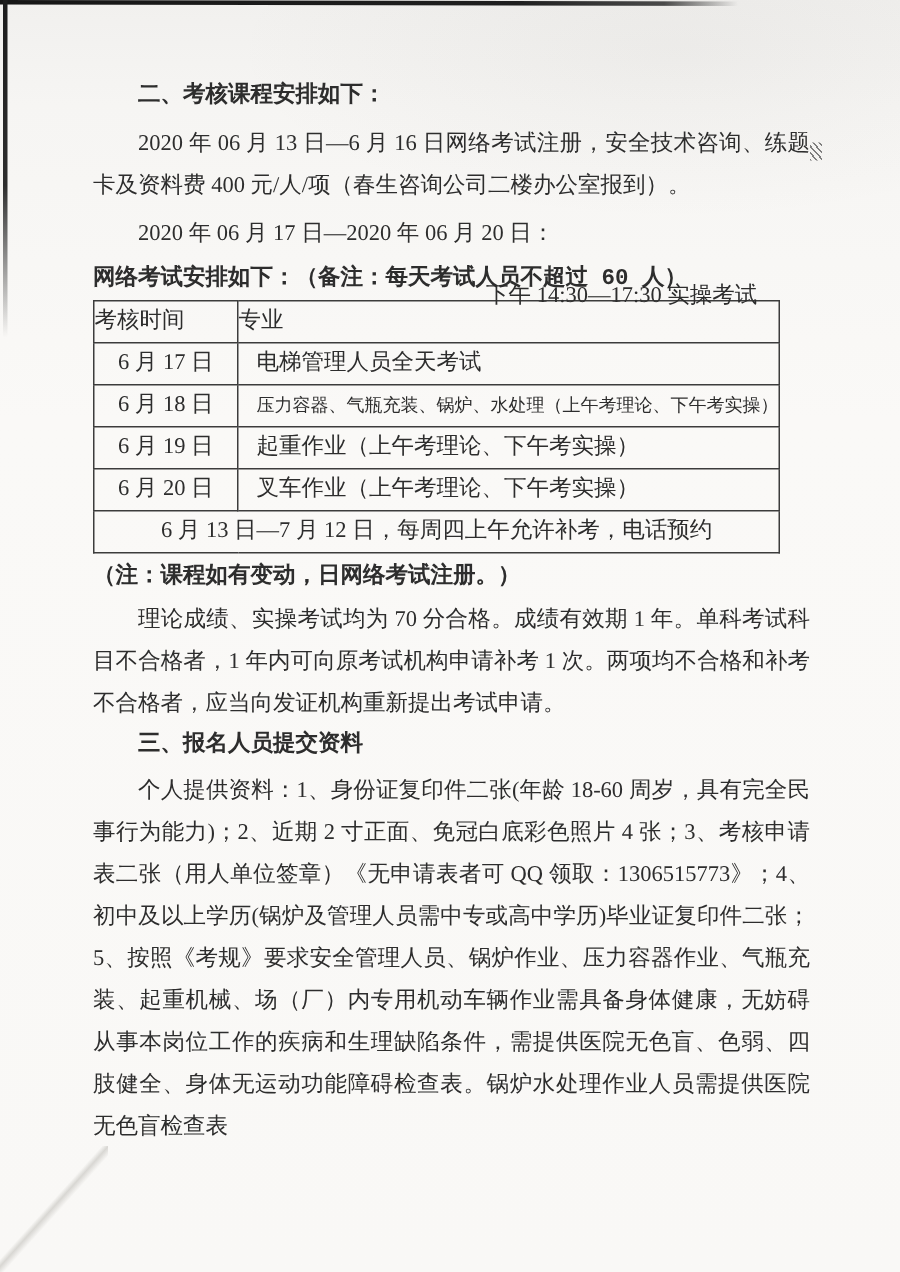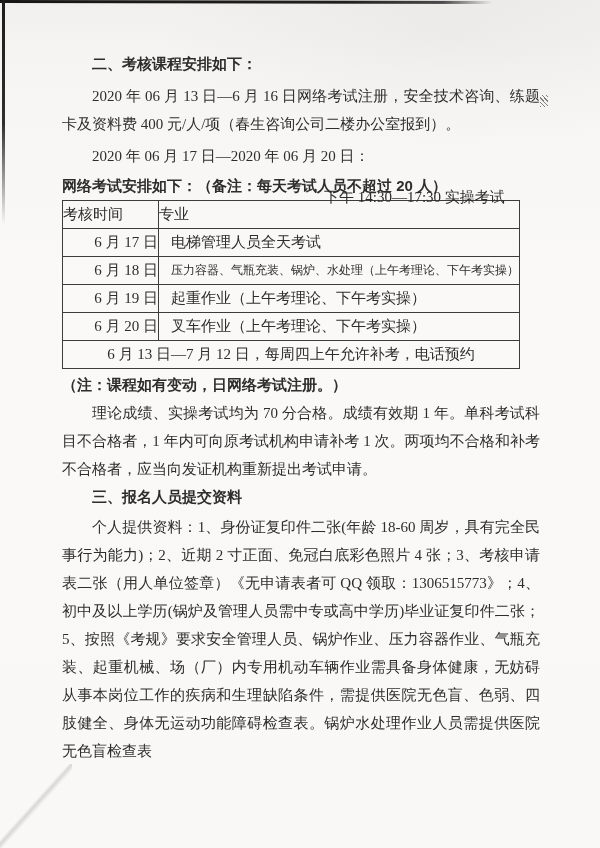--- a/index.html
+++ b/index.html
@@ -35,21 +35,21 @@
   }
   
   .content {
     position: absolute; left: 62px; top: 50px; width: 478px;
     font-size: 15px; line-height: 28px;
     text-align: justify;
   }
   .content p { margin: 0; }
   .bold {
     font-weight: 700;
-    font-family: Liberation Sans, sans-serif;
+    font-family: Liberation Mono, monospace;
   }
   .indent { text-indent: 2em; }
   .mt2 { margin-top: 2px !important; }
   .mt4 { margin-top: 4px !important; }
   .sessions { position: relative; padding-left: 2em; margin-top: 2px !important; text-align: left; }
   .sessions .afternoon { position: absolute; left: 262px; top: 11px; white-space: nowrap; }
   .tbl-title { margin-top: 2px !important; margin-left: 6px; white-space: nowrap; text-align: left; }
   table.schedule {
     border-collapse: collapse;
     width: 458px;
@@ -58,21 +58,21 @@
   }
   table.schedule td, table.schedule th {
     border: 1px solid #3c3c3c;
     font-weight: 400;
     font-size: 15px;
     padding: 0;
     height: 27px;
     line-height: 27px;
     background: transparent;
   }
-  table.schedule .c-date { width: 95px; text-align: right; }
+  table.schedule .c-date { width: 95px; text-align: center; }
   table.schedule .c-subj { text-align: left; padding-left: 12px; white-space: nowrap; overflow: hidden; }
   table.schedule .c-subj.small { font-size: 12px; }
   table.schedule .c-head { text-align: left; }
   table.schedule .c-foot { text-align: center; }
   .note { margin-top: 2px !important; margin-left: -4px; text-align: left; white-space: nowrap; }
   .para { text-align: justify; }
 </style>
 </head>
 <body>
 
@@ -88,21 +88,21 @@
     <p class="bold indent">二、考核课程安排如下：</p>
 
     <p class="indent para mt4">2020 年 06 月 13 日—6 月 16 日网络考试注册，安全技术咨询、练题卡及资料费 400 元/人/项（春生咨询公司二楼办公室报到）。</p>
 
     <p class="indent mt4">2020 年 06 月 17 日—2020 年 06 月 20 日：</p>
 
     <p class="sessions">
       <span class="afternoon">下午 14:30—17:30 实操考试</span>
     </p>
 
-    <p class="bold tbl-title">网络考试安排如下：（备注：每天考试人员不超过 20 人）</p>
+    <p class="bold tbl-title">网络考试安排如下：（备注：每天考试人员不超过 60 人）</p>
 
     <table class="schedule">
       <tbody>
         <tr>
           <th class="c-date c-head">考核时间</th>
           <th class="c-head">专业</th>
         </tr>
         <tr>
           <td class="c-date">6 月 17 日</td>
           <td class="c-subj">电梯管理人员全天考试</td>

